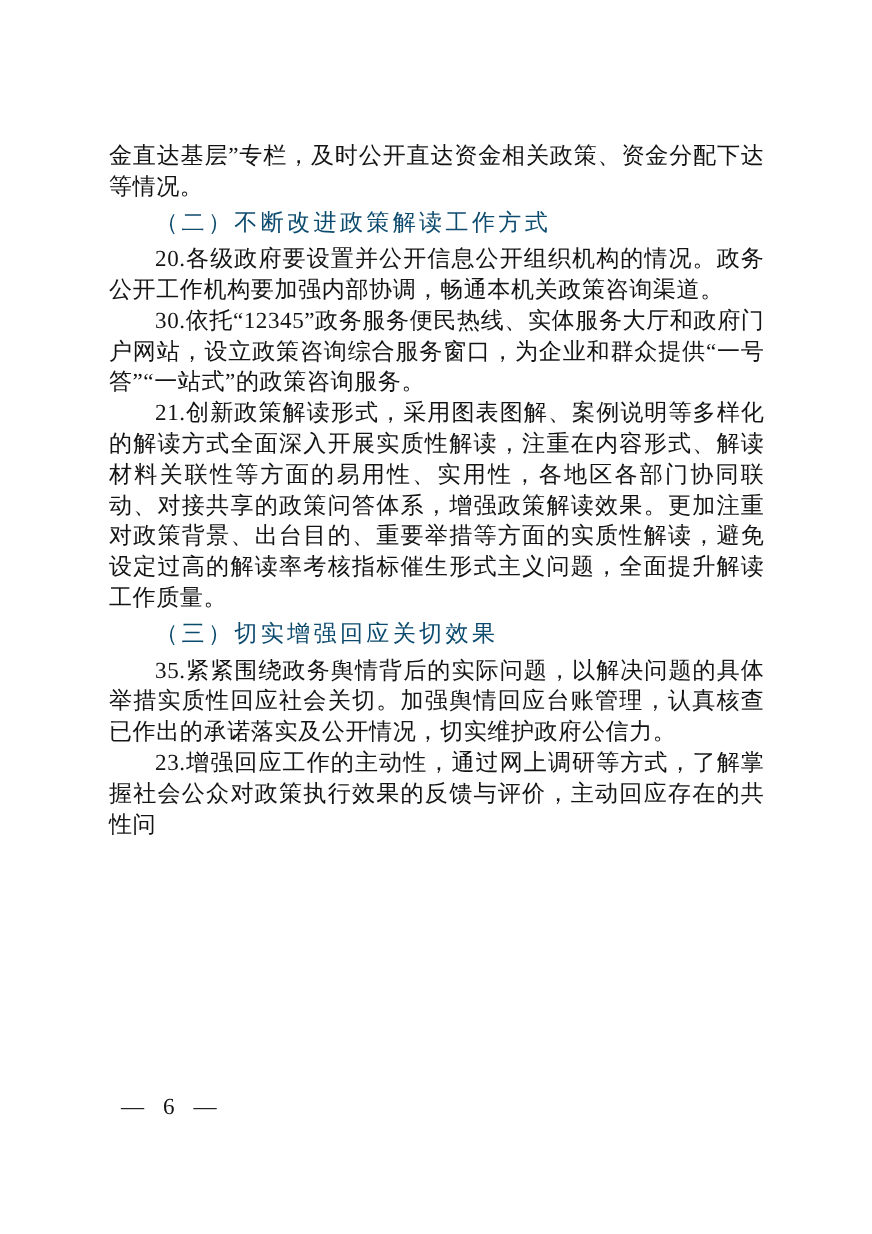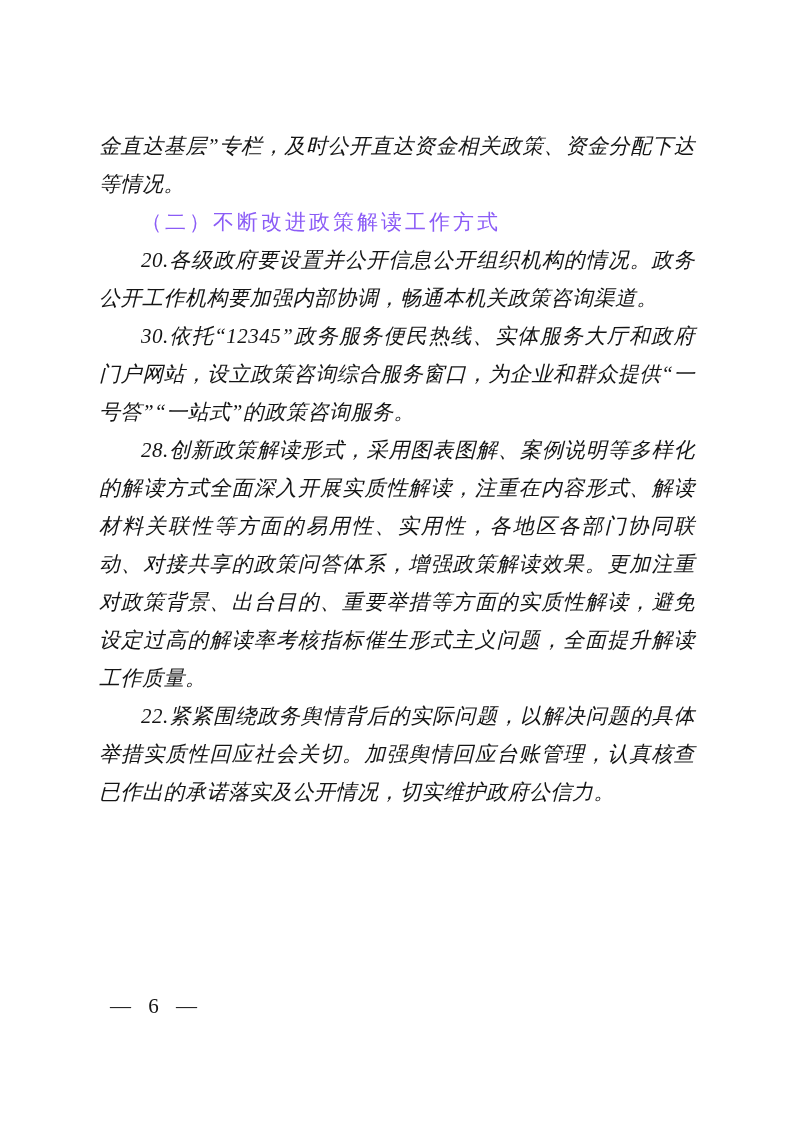--- a/index.html
+++ b/index.html
@@ -22,56 +22,57 @@
   }
   .content {
     position: absolute;
     left: 99px;
     top: 127px;
     width: 596px;
   }
   .para {
     margin: 0;
     font-size: 21px;
-    line-height: 38px;
+    line-height: 28px;
     text-align: justify;
     text-justify: inter-character;
     text-indent: 2em;
     letter-spacing: 0.5px;
     color: #141414;
-    font-style: italic;
   }
   .para.continuation {
     text-indent: 0;
   }
   .heading {
     margin: 0;
     font-size: 21px;
     line-height: 38px;
     font-weight: normal;
     text-indent: 2em;
     letter-spacing: 3px;
-    color: #8b5cf6;
+    color: #0c4a6e;
   }
   .page-footer {
     position: absolute;
     left: 110px;
     top: 993px;
     font-size: 21px;
     line-height: 26px;
     letter-spacing: 6px;
     color: #141414;
   }
 </style>
 </head>
 <body>
 
 <div class="page">
   <div class="content">
     <p class="para continuation">金直达基层”专栏，及时公开直达资金相关政策、资金分配下达等情况。</p>
     <p class="heading">（二）不断改进政策解读工作方式</p>
     <p class="para">20.各级政府要设置并公开信息公开组织机构的情况。政务公开工作机构要加强内部协调，畅通本机关政策咨询渠道。</p>
     <p class="para">30.依托“12345”政务服务便民热线、实体服务大厅和政府门户网站，设立政策咨询综合服务窗口，为企业和群众提供“一号答”“一站式”的政策咨询服务。</p>
-    <p class="para">28.创新政策解读形式，采用图表图解、案例说明等多样化的解读方式全面深入开展实质性解读，注重在内容形式、解读材料关联性等方面的易用性、实用性，各地区各部门协同联动、对接共享的政策问答体系，增强政策解读效果。更加注重对政策背景、出台目的、重要举措等方面的实质性解读，避免设定过高的解读率考核指标催生形式主义问题，全面提升解读工作质量。</p>
-    <p class="para">22.紧紧围绕政务舆情背后的实际问题，以解决问题的具体举措实质性回应社会关切。加强舆情回应台账管理，认真核查已作出的承诺落实及公开情况，切实维护政府公信力。</p>
+    <p class="para">21.创新政策解读形式，采用图表图解、案例说明等多样化的解读方式全面深入开展实质性解读，注重在内容形式、解读材料关联性等方面的易用性、实用性，各地区各部门协同联动、对接共享的政策问答体系，增强政策解读效果。更加注重对政策背景、出台目的、重要举措等方面的实质性解读，避免设定过高的解读率考核指标催生形式主义问题，全面提升解读工作质量。</p>
+    <p class="heading">（三）切实增强回应关切效果</p>
+    <p class="para">35.紧紧围绕政务舆情背后的实际问题，以解决问题的具体举措实质性回应社会关切。加强舆情回应台账管理，认真核查已作出的承诺落实及公开情况，切实维护政府公信力。</p>
+    <p class="para">23.增强回应工作的主动性，通过网上调研等方式，了解掌握社会公众对政策执行效果的反馈与评价，主动回应存在的共性问</p>
   </div>
   <div class="page-footer">— 6 —</div>
 </div>
 
 </body></html>

